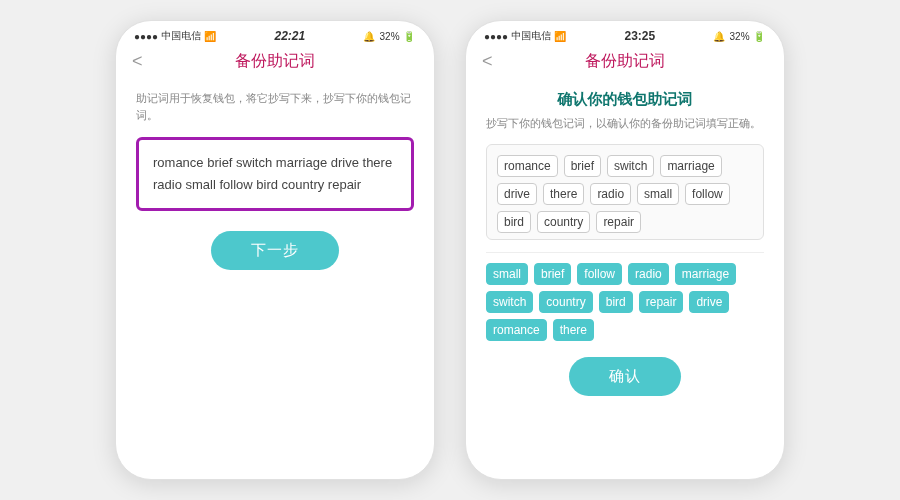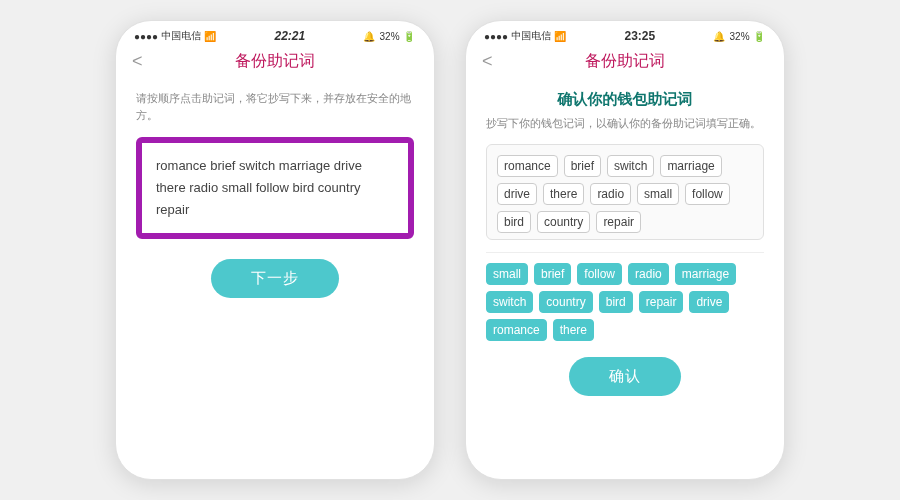--- a/index.html
+++ b/index.html
@@ -75,21 +75,21 @@
       color: #222;
       margin-bottom: 8px;
     }
     .sub-text {
       font-size: 11px;
       color: #888;
       line-height: 1.5;
       margin-bottom: 14px;
     }
     .mnemonic-box {
-      border: 6px solid #a21caf;
+      border: 3px solid #a21caf;
       border-radius: 6px;
       padding: 12px 14px;
       font-size: 13px;
       color: #444;
       line-height: 1.7;
       margin-bottom: 20px;
       background: #fff;
     }
     .btn-primary {
       display: block;
@@ -177,21 +177,21 @@
         <span>🔔</span>
         <span>32%</span>
         <span>🔋</span>
       </div>
     </div>
     <div class="nav-bar">
       <span class="nav-back">&lt;</span>
       <span class="nav-title">备份助记词</span>
     </div>
     <div class="screen-content">
-      <div class="sub-text">请按顺序点击助记词，将它抄写下来，并存放在安全的地方。</div>
+      <div class="sub-text">助记词用于恢复钱包，将它抄写下来，抄写下你的钱包记词。</div>
       <div class="mnemonic-box">romance brief switch marriage drive there radio small follow bird country repair</div>
       <button class="btn-primary">下一步</button>
     </div>
   </div>
 
   <div class="phone">
     <div class="status-bar">
       <div class="status-left">
         <span>●●●●</span>
         <span>中国电信</span>

